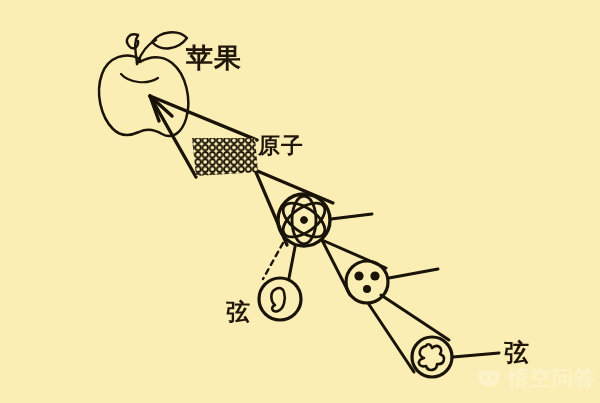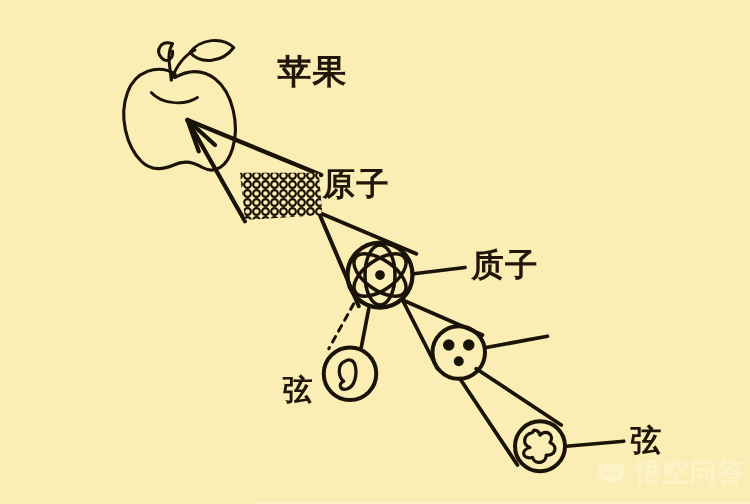--- a/index.html
+++ b/index.html
@@ -27,22 +27,22 @@
   }
   .lbl {
     position: absolute;
     color: #20170a;
     font-family: "DejaVu Sans", "Liberation Sans", sans-serif;
     font-weight: 700;
     white-space: nowrap;
     letter-spacing: 1px;
     line-height: 1;
   }
-  #label-apple   { left: 186px; top: 44px;  font-size: 27px; margin-left: 36px; }
-  #label-atom    { left: 258px; top: 135px; font-size: 26px; }
+  #label-apple   { left: 186px; top: 44px;  font-size: 27px; }
+  #label-atom    { left: 258px; top: 135px; font-size: 22px; }
   #label-proton  { left: 377px; top: 200px; font-size: 26px; }
   #label-quark   { left: 442px; top: 254px; font-size: 26px; }
   #label-string1 { left: 226px; top: 300px; font-size: 24px; }
   #label-string2 { left: 504px; top: 340px; font-size: 25px; }
 
   #watermark {
     position: absolute;
     left: 476px;
     top: 368px;
     display: flex;
@@ -179,21 +179,20 @@
         <path d="M453,357 L499,353" stroke-width="3.0"></path>
       </g>
 
     </g>
   </svg>
 
   <div class="lbl" id="label-apple">苹果</div>
 
   <div class="lbl" id="label-atom">原子</div>
 
-  <div class="lbl" id="label-proton">质子</div>
 
 
   <div class="lbl" id="label-string1">弦</div>
 
   <div class="lbl" id="label-string2">弦</div>
 
   <div id="watermark">
     <svg class="wm-logo" viewBox="0 0 26 19">
       <path d="M3,6 C1,2 5,0 8,3 C11,1 15,1 18,3 C21,0 25,2 23,6
                C25,11 21,17 13,17 C5,17 1,11 3,6 Z" fill="#ffffff"></path>

